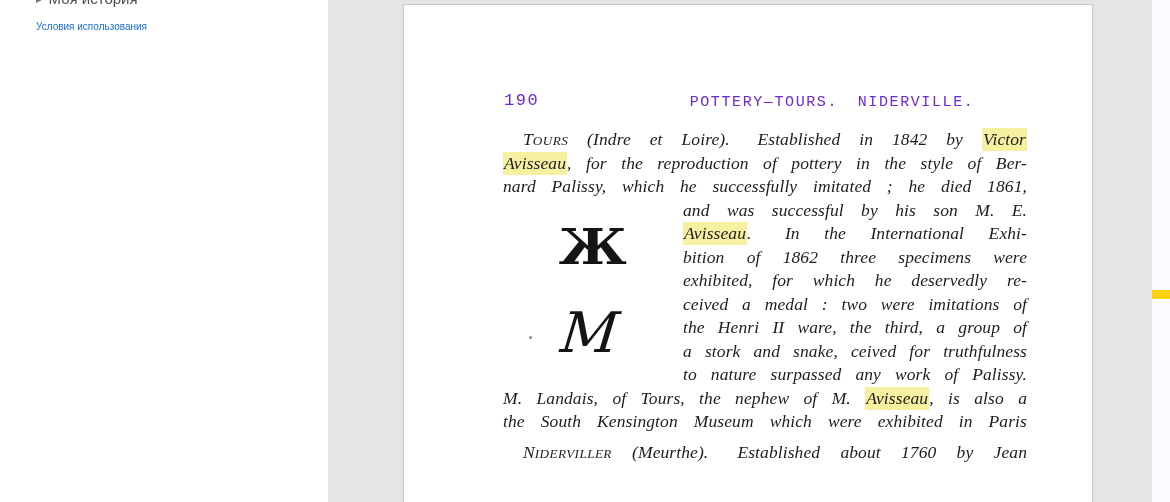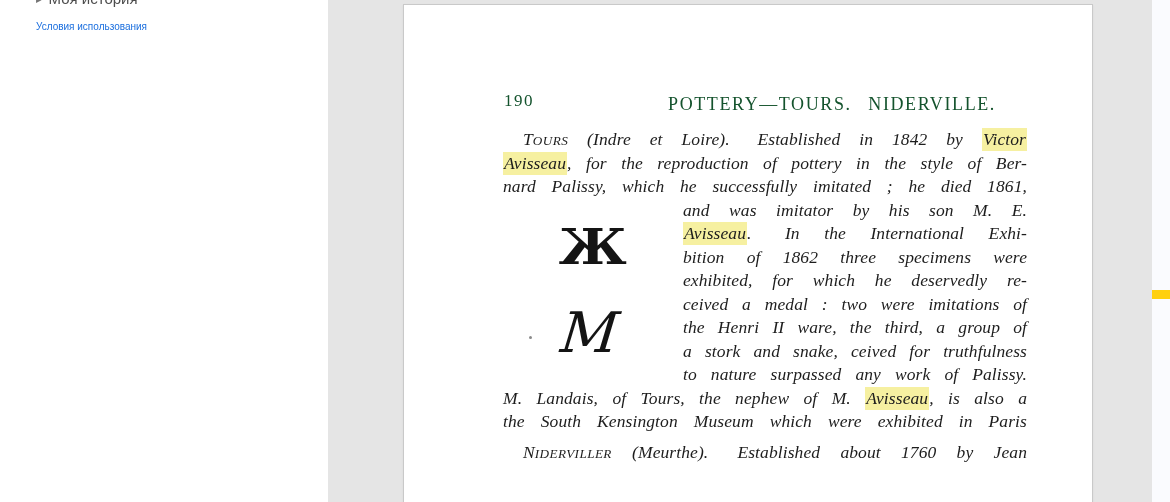--- a/index.html
+++ b/index.html
@@ -11,23 +11,23 @@
 
   
   .sidebar { position:absolute; left:0; top:0; width:328px; height:502px; background:#fff; }
   .history-item { position:absolute; top:-10px; left:36px; font-size:15px; color:#4d4d4d; white-space:nowrap; cursor:pointer; }
   .tri { display:inline-block; font-size:11px; color:#757575; margin-right:7px; vertical-align:1px; }
   .terms-link { position:absolute; top:21px; left:36px; font-size:10px; color: var(--link, #1a6ede); text-decoration:none; cursor:pointer; white-space:nowrap; }
 
   
   .page { position:absolute; left:403px; top:4px; width:688px; height:560px; background:#fff; border:1px solid #c9c9c9; box-shadow:0 1px 2px rgba(0,0,0,.06); }
 
-  .page-header { position:absolute; top:86px; left:98px; width:528px; height:22px; font-family:Liberation Serif, serif; color:#14532d; }
+  .page-header { position:absolute; top:86px; left:98px; width:528px; height:22px; font-family:Liberation Mono, monospace; color:#6d28d9; }
   .pageno { position:absolute; left:2px; top:0; font-size:17px; letter-spacing:1.5px; }
-  .runhead { position:absolute; left:132px; top:3px; width:396px; text-align:center; font-size:18px; letter-spacing:1.6px; white-space:nowrap; }
+  .runhead { position:absolute; left:132px; top:3px; width:396px; text-align:center; font-size:15px; letter-spacing:1.6px; white-space:nowrap; }
 
   .textcol {
     position:absolute; left:99px; top:123px; width:524px;
     font-family:"Liberation Serif", serif; font-size:17.5px; line-height:23.5px;
     color:#1d1d1d; letter-spacing:.1px;
   }
   .line { text-align:justify; text-align-last:justify; height:23.5px; white-space:normal;font-style:italic; }
   .line.block { margin-left:180px; width:344px; }
   .line.para { text-indent:20px; }
   .line.last { text-align-last:left; }
@@ -65,21 +65,21 @@
     </div>
 
     <div class="mono1">Ж</div>
     <div class="mono2">M</div>
     <div class="speck"></div>
 
     <div class="textcol">
         <div class="line para"><span>T</span><span class="sc">OURS</span><span> (Indre et Loire).  Established in 1842 by </span><span class="hl">Victor</span></div>
         <div class="line"><span class="hl">Avisseau</span><span>, for the reproduction of pottery in the style of Ber-</span></div>
         <div class="line"><span>nard Palissy, which he successfully imitated ; he died 1861,</span></div>
-        <div class="line block"><span>and was imitator by his son M. E.</span></div>
+        <div class="line block"><span>and was successful by his son M. E.</span></div>
         <div class="line block"><span class="hl">Avisseau</span><span>.  In the International Exhi-</span></div>
         <div class="line block"><span>bition of 1862 three specimens were</span></div>
         <div class="line block"><span>exhibited, for which he deservedly re-</span></div>
         <div class="line block"><span>ceived a medal : two were imitations of</span></div>
         <div class="line block"><span>the Henri II ware, the third, a group of</span></div>
         <div class="line block"><span>a stork and snake, ceived for truthfulness</span></div>
         <div class="line block"><span>to nature surpassed any work of Palissy.</span></div>
         <div class="line"><span>M. Landais, of Tours, the nephew of M. </span><span class="hl">Avisseau</span><span>, is also a</span></div>
         <div class="line"><span>the South Kensington Museum which were exhibited in Paris</span></div>
         <div class="line para gap"><span>N</span><span class="sc">IDERVILLER</span><span> (Meurthe).  Established about 1760 by Jean</span></div>

